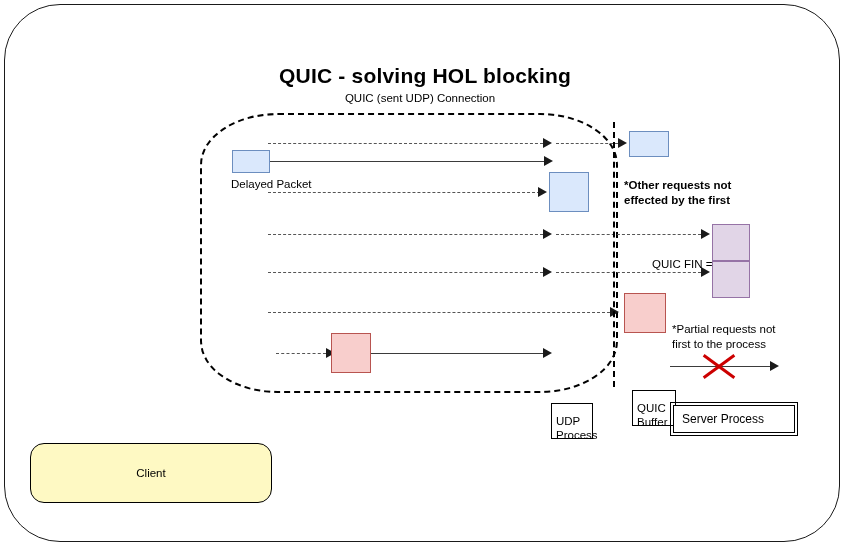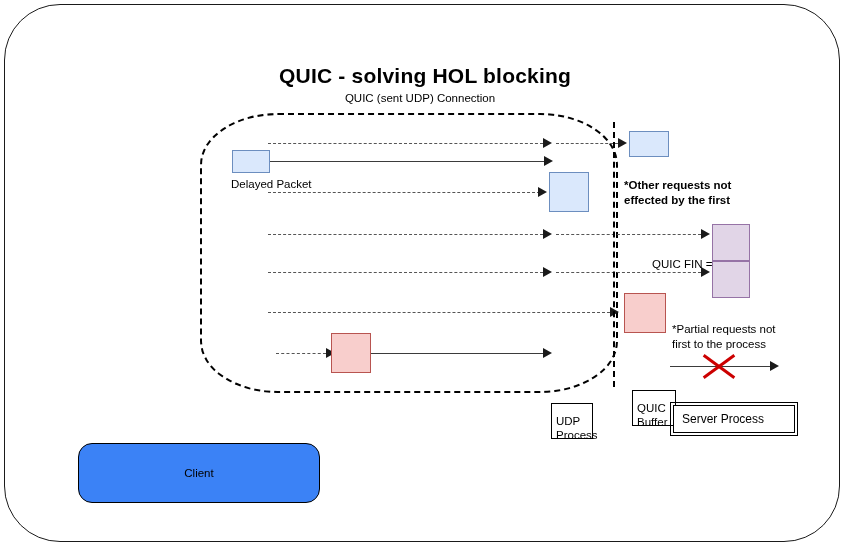--- a/index.html
+++ b/index.html
@@ -119,27 +119,26 @@
     color: #000;
     display: flex;
     align-items: center;
     padding-left: 8px;
   }
   .endpoint {
     position: absolute;
     box-sizing: border-box;
     border: 1.5px solid #000;
     border-radius: 14px;
-    background: #3b82f6;
+    background: #fef9c3;
     display: flex;
     align-items: center;
     justify-content: center;
     font-size: 11.5px;
     color: #000;
-    margin-left: 48px;
   }
   
   .xmark {
     position: absolute;
     width: 34px;
     height: 30px;
   }
   .xmark span {
     position: absolute;
     left: -2px;

